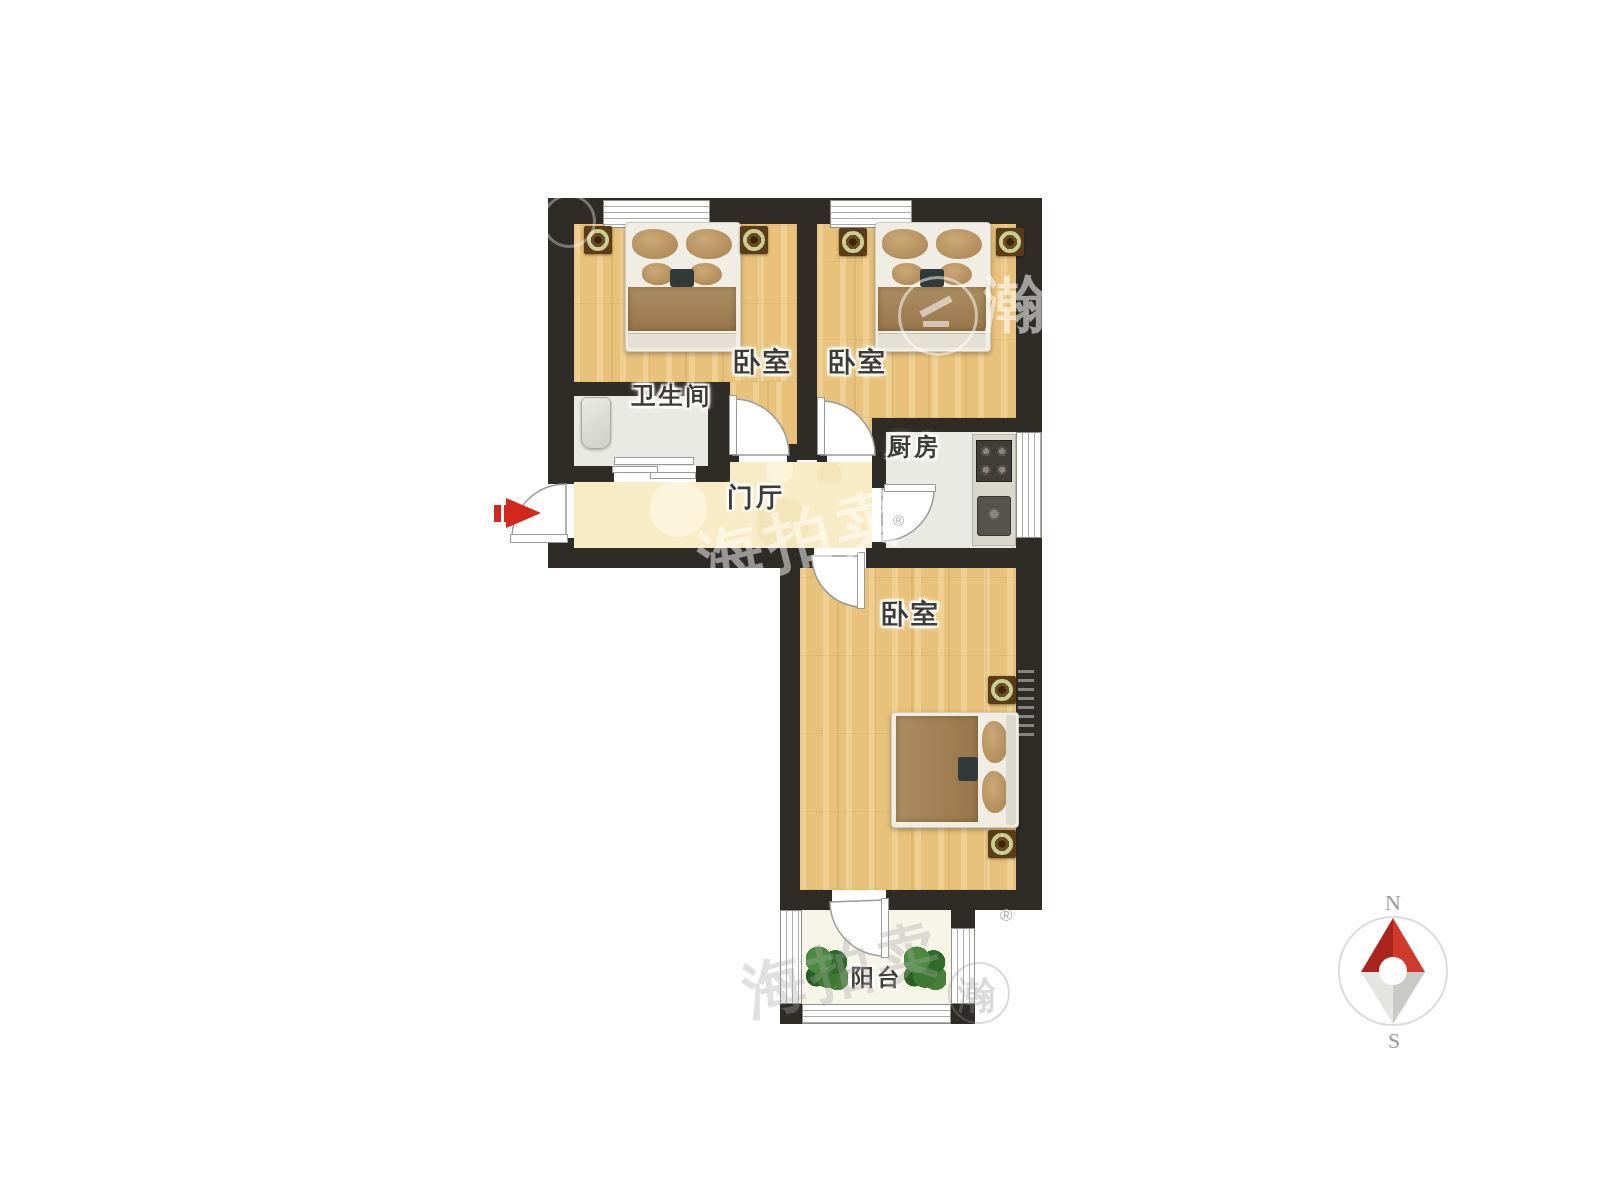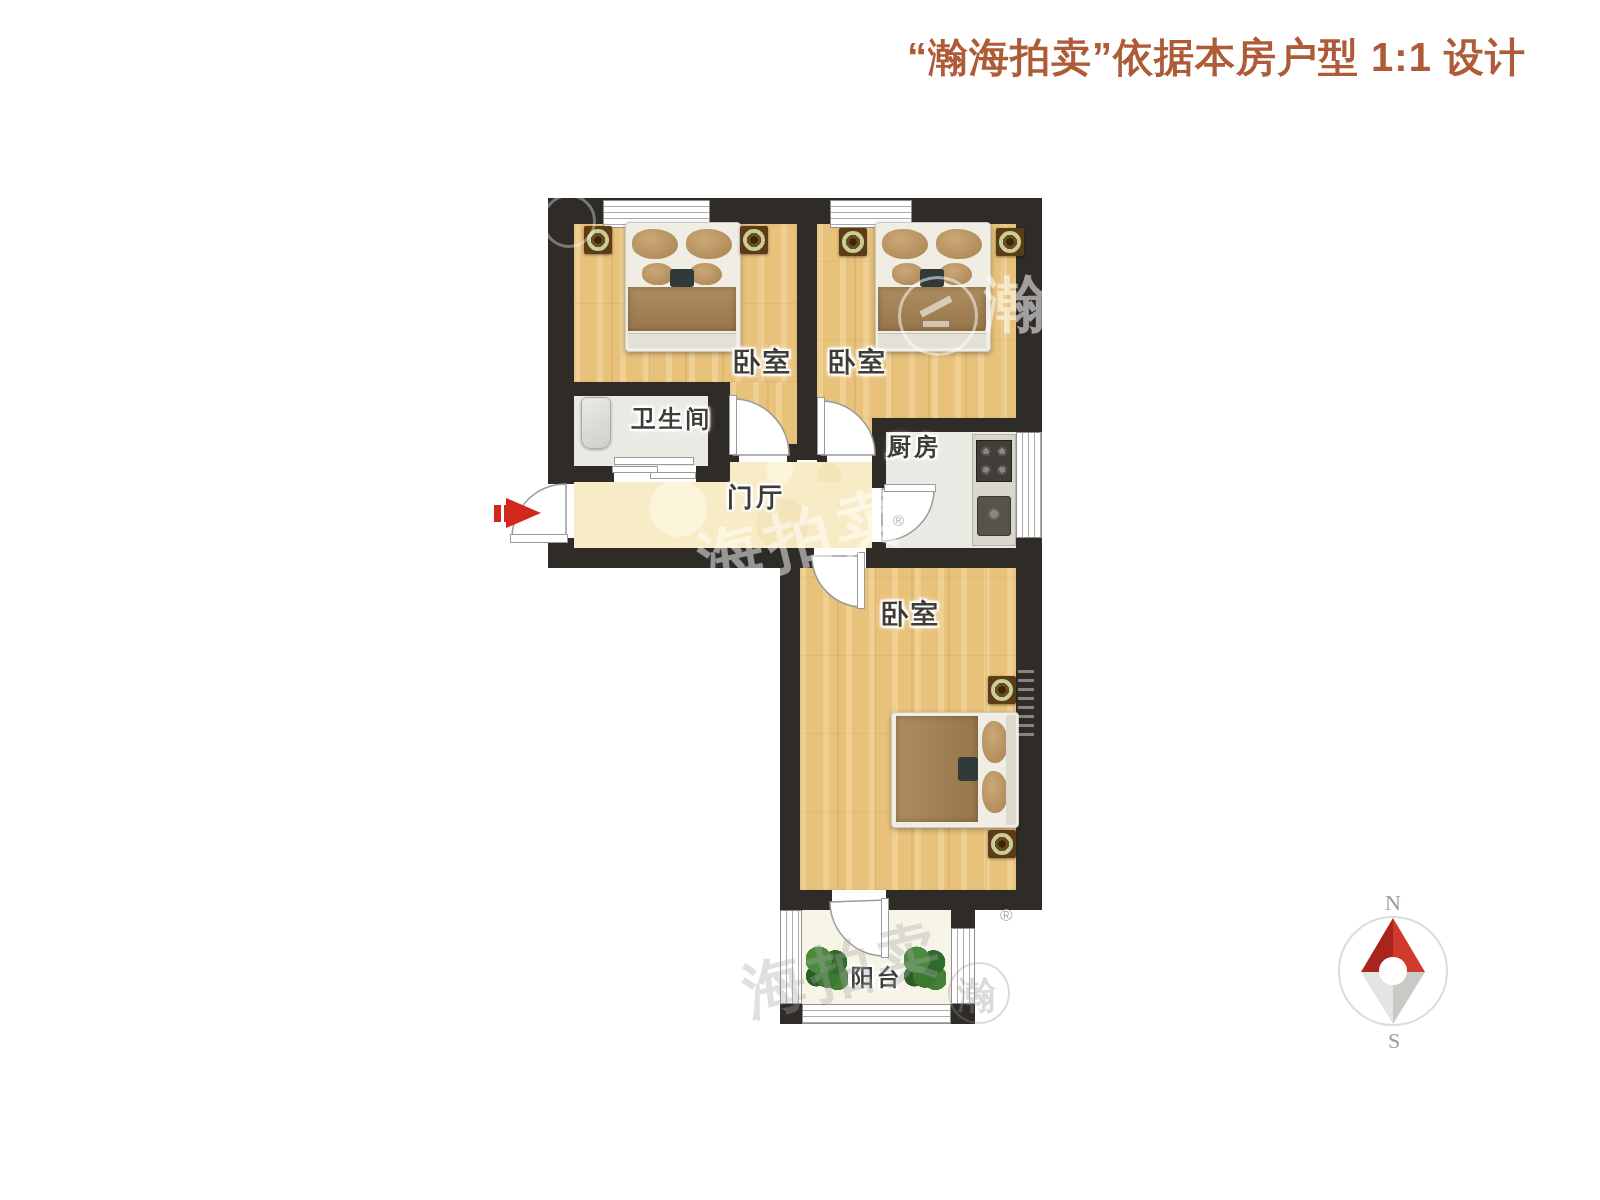--- a/index.html
+++ b/index.html
@@ -204,42 +204,41 @@
   <div class="door-panel" style="left:884px;top:484px;width:52px;height:8px;"></div>
   <div class="door-panel" style="left:857px;top:552px;width:8px;height:57px;"></div>
   <div class="door-panel" style="left:881px;top:898px;width:8px;height:60px;"></div>
 
   <div class="arrow-tail" style="left:494px;top:505px;width:7px;height:17px;"></div>
   <div class="arrow-tail" style="left:504px;top:505px;width:9px;height:17px;"></div>
   <div class="arrow-head" style="left:506px;top:498px;"></div>
 
   <span class="room-label" style="left:763px;top:362px;font-size:27px;">卧室</span>
   <span class="room-label" style="left:858px;top:362px;font-size:27px;">卧室</span>
-  <span class="room-label" style="left:672px;top:419px;font-size:24px;">卫生间</span>
+  <span class="room-label" style="left:672px;top:396px;font-size:24px;">卫生间</span>
   <span class="room-label" style="left:914px;top:447px;font-size:24px;">厨房</span>
   <span class="room-label" style="left:756px;top:497px;font-size:26px;">门厅</span>
   <span class="room-label" style="left:911px;top:614px;font-size:27px;">卧室</span>
   <span class="room-label" style="left:877px;top:977px;font-size:23px;">阳台</span>
 
   <div class="wm wm-circle" style="left:898px;top:276px;width:74px;height:74px;opacity:0.8;">
     <span class="abs" style="left:18px;top:24px;width:34px;height:7px;background:rgba(255,255,255,0.7);transform:rotate(-28deg);"></span>
     <span class="abs" style="left:22px;top:42px;width:26px;height:6px;background:rgba(255,255,255,0.7);"></span>
   </div>
   <div class="wm" style="left:984px;top:262px;font-size:62px;font-weight:bold;color:rgba(255,255,255,0.55);">瀚</div>
   <div class="wm" style="left:700px;top:520px;font-size:64px;font-weight:bold;color:rgba(255,255,255,0.5);letter-spacing:6px;transform:rotate(-14deg);transform-origin:left center;white-space:nowrap;">海拍卖</div>
   <div class="wm wm-circle" style="left:542px;top:194px;width:48px;height:48px;opacity:0.55;"></div>
   <div class="wm" style="left:1018px;top:670px;width:16px;height:66px;opacity:0.6;background:repeating-linear-gradient(180deg, rgba(255,255,255,0.7) 0 3px, rgba(0,0,0,0) 3px 9px);"></div>
   <div class="wm" style="left:745px;top:952px;font-size:62px;font-weight:bold;color:rgba(165,165,165,0.35);letter-spacing:6px;transform:rotate(-14deg);transform-origin:left center;white-space:nowrap;">海拍卖</div>
   <div class="wm wm-circle-gray" style="left:948px;top:962px;width:58px;height:58px;">
     <span class="abs" style="left:8px;top:6px;font-size:38px;font-weight:bold;color:rgba(150,150,150,0.35);">瀚</span>
   </div>
   <span class="reg" style="left:893px;top:512px;">®</span>
   <span class="reg" style="left:1000px;top:906px;font-size:17px;">®</span>
 
-  <div class="title">“瀚海拍卖”依据本房户型 1:1 设计</div>
 
   <div class="compass-ring" style="left:1338px;top:916px;width:110px;height:110px;"></div>
   <div class="needle-n" style="left:1361px;top:918px;"></div>
   <div class="needle-s" style="left:1361px;top:972px;"></div>
   <div class="hub" style="left:1379px;top:957px;"></div>
   <span class="compass-letter" style="left:1393px;top:903px;">N</span>
   <span class="compass-letter" style="left:1394px;top:1041px;">S</span>
 
 </div>
 

